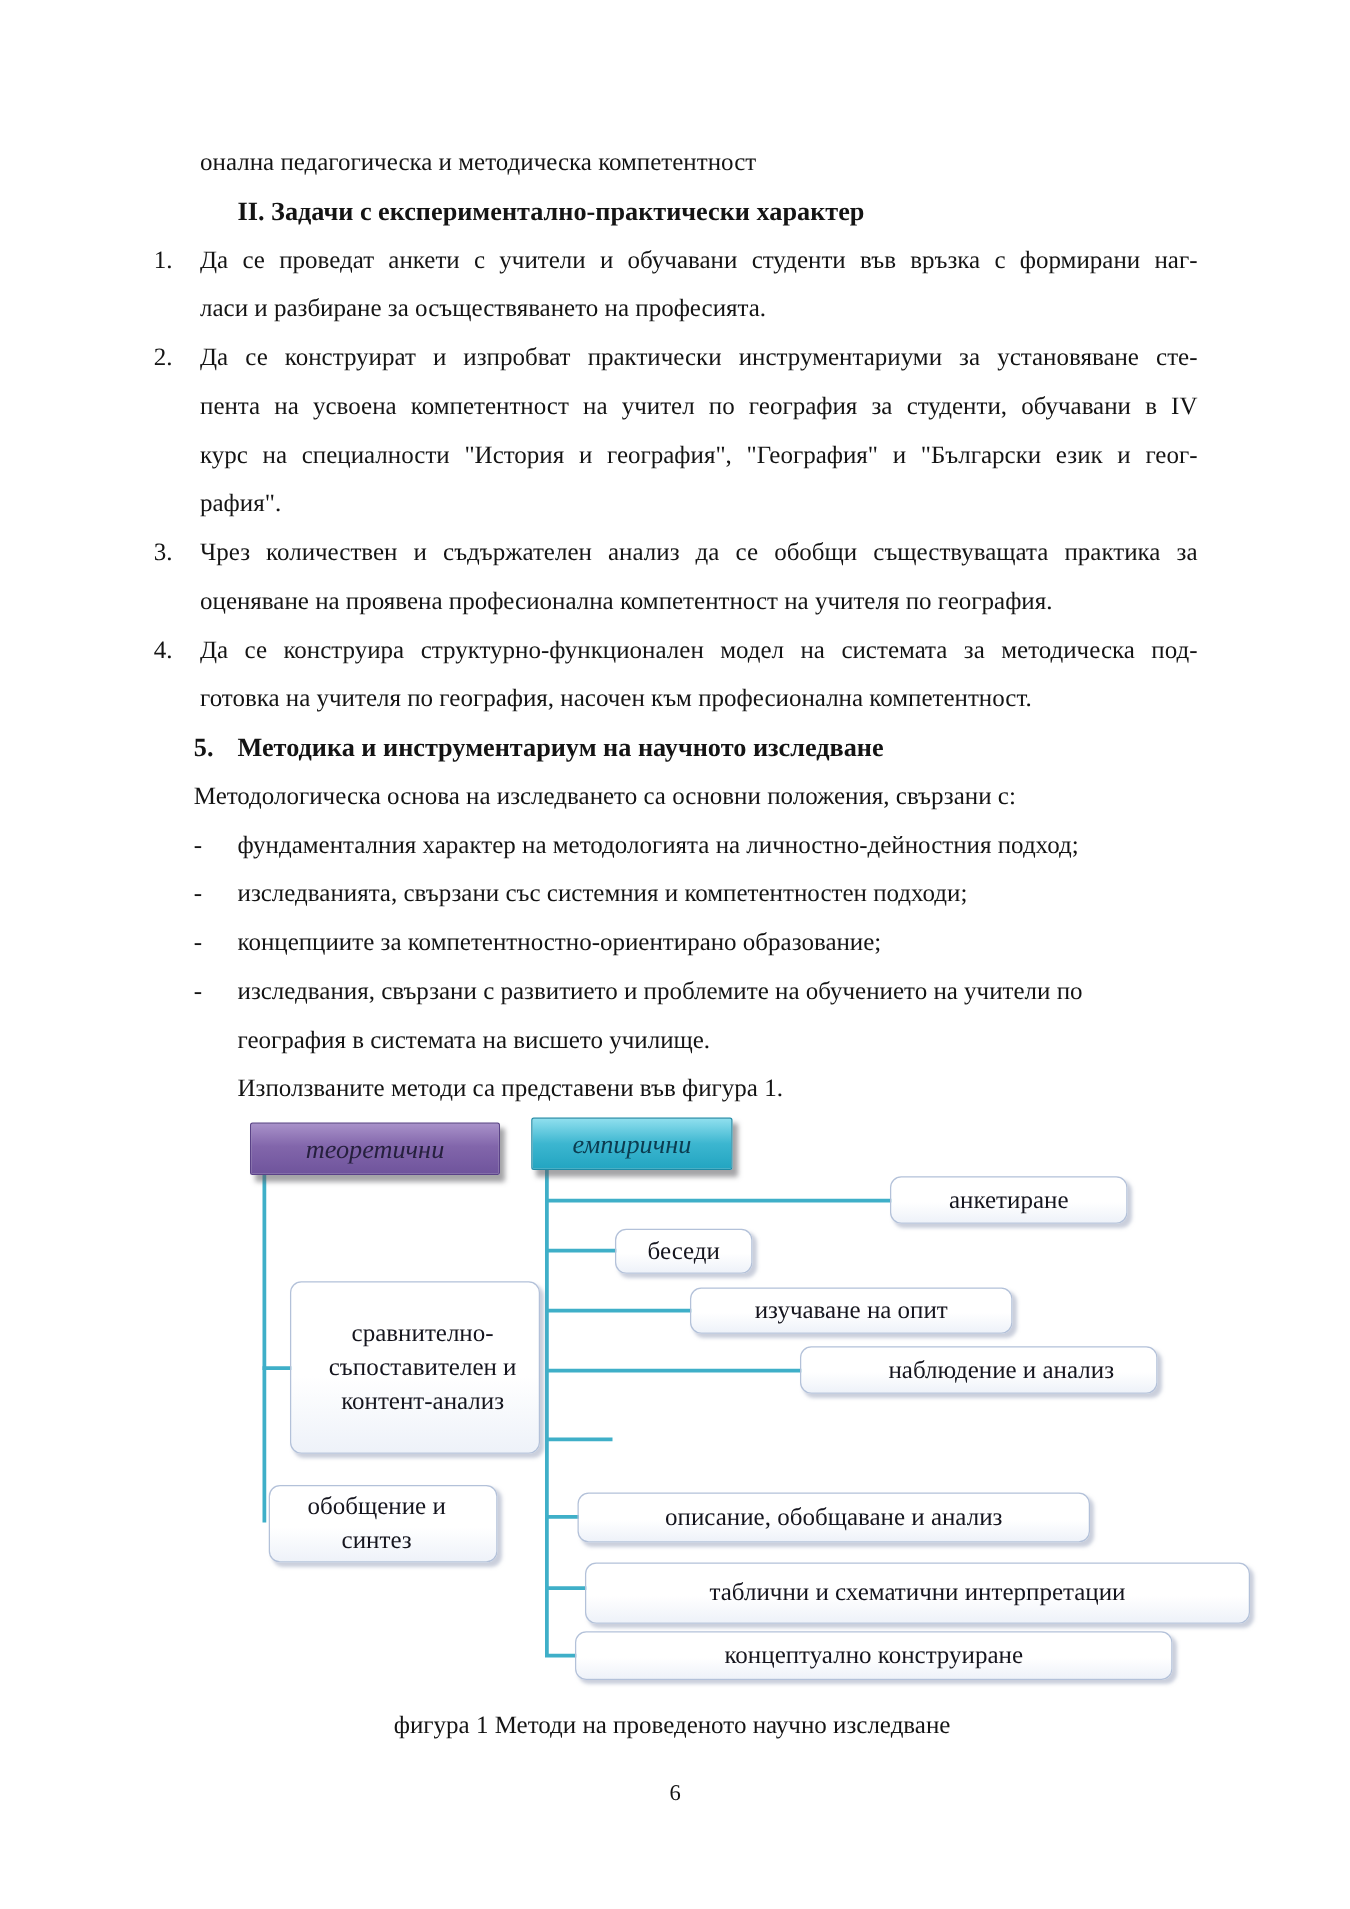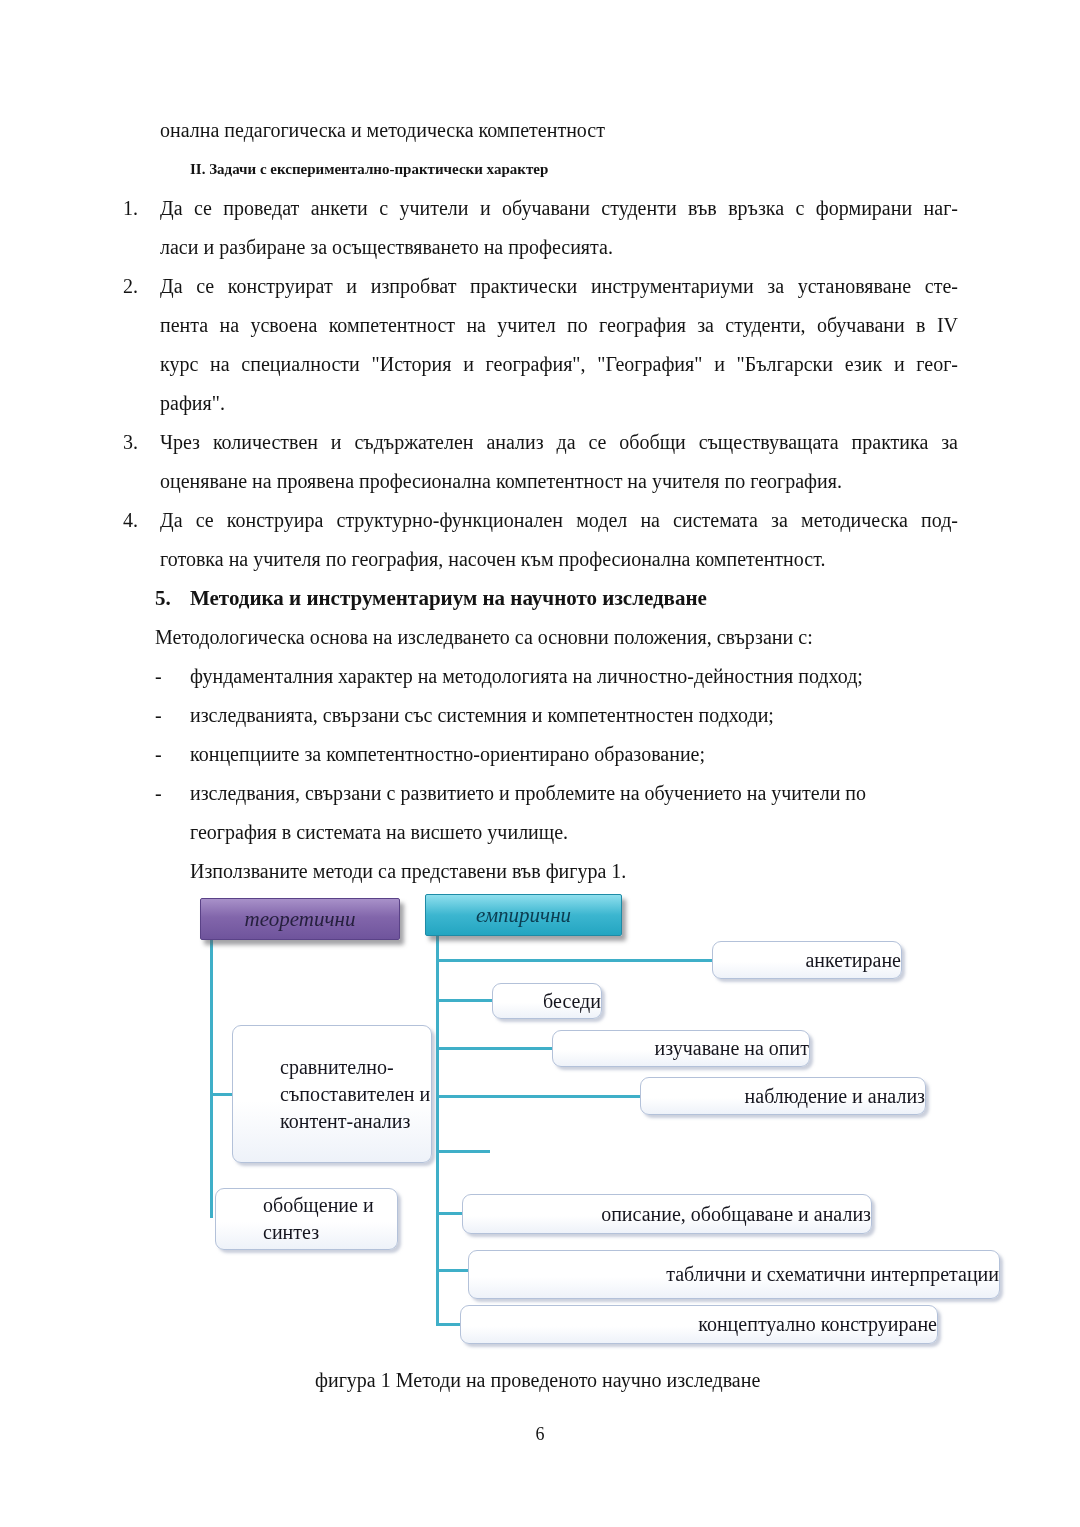--- a/index.html
+++ b/index.html
@@ -6,21 +6,21 @@
   html,body { background:#ffffff; }
   body {
     width:1080px; height:1527px;
     font-family:"Liberation Serif","DejaVu Serif",serif;
     color:#141414;
   }
   .page { position:relative; width:1080px; height:1527px; overflow:hidden; background:#ffffff; }
   .content { padding-top:111px; font-size:20px; line-height:39px; }
 
   .cont-line { margin-left:160px; }
-  .h-sec { margin-left:190px; font-weight:bold; font-size:15px; }
+  .h-sec { margin-left:190px; font-weight:bold; font-size:21px; }
 
   .task { position:relative; }
   .task-num { position:absolute; left:123px; top:0; }
   .tbody { margin-left:160px; margin-right:122px; }
   .tbody .jline { text-align:justify; text-align-last:justify; }
   .tbody .jline.last { text-align:justify; text-align-last:left; }
 
   .h-sub { position:relative; font-weight:bold; font-size:21px; }
   .h-sub .task-num { left:155px; }
   .h-sub-text { margin-left:190px; }
@@ -49,24 +49,24 @@
   .hbox-teal {
     background:linear-gradient(180deg,#8fdfee 0%,#3cb6d0 50%,#23a5c1 100%);
     border:1px solid #1e8ba6; color:#0b3c50;
     box-shadow:4px 5px 4px rgba(90,90,95,.55);
   }
   .wbox {
     position:absolute; z-index:2;
     background:linear-gradient(180deg,#ffffff 55%,#eef2f9 100%);
     border:1px solid #b3c1d9; border-radius:9px;
     box-shadow:3px 3px 3px rgba(150,160,185,.5);
-    display:flex; align-items:center; justify-content:flex-end;
+    display:flex; align-items:center; justify-content:center;
     font-size:20px; color:#15151e;
   }
-  .wbox.left-align { justify-content:flex-start; padding-left:47px; }
+  .wbox.left-align { justify-content:flex-start; padding-left:30px;text-align:center; }
   .ltext { line-height:27px; }
   .line { position:absolute; background:#3fafc8; z-index:1; }
 
   .fig-caption { margin-left:315px; margin-top:17px; font-size:20px; line-height:28px; }
   .page-num { text-align:center; margin-top:21px; font-size:18px; line-height:39px; }
 </style>
 </head>
 <body>
 
 <div class="page">
@@ -159,21 +159,21 @@
       <div class="line" style="left:436px; top:156px; width:118px; height:3px;"></div>
       <div class="line" style="left:436px; top:204px; width:206px; height:3px;"></div>
       <div class="line" style="left:436px; top:259px; width:54px; height:3px;"></div>
       <div class="line" style="left:436px; top:321px; width:28px; height:3px;"></div>
       <div class="line" style="left:436px; top:378px; width:34px; height:3px;"></div>
       <div class="line" style="left:436px; top:432px; width:26px; height:3px;"></div>
 
       <div class="hbox hbox-purple" style="left:200px; top:7px; width:200px; height:42px;">
         <span>теоретични</span>
       </div>
-      <div class="hbox hbox-teal" style="left:425px; top:3px; width:197px; height:42px;">
+      <div class="hbox hbox-teal" style="left:425px; top:3px; width:161px; height:42px;">
         <span>емпирични</span>
       </div>
 
       <div class="wbox left-align" style="left:232px; top:134px; width:200px; height:138px;">
         <div class="ltext">
             <div class="jline">сравнително-</div>
             <div class="jline">съпоставителен и</div>
             <div class="jline last">контент-анализ</div>
           </div>
       </div>

